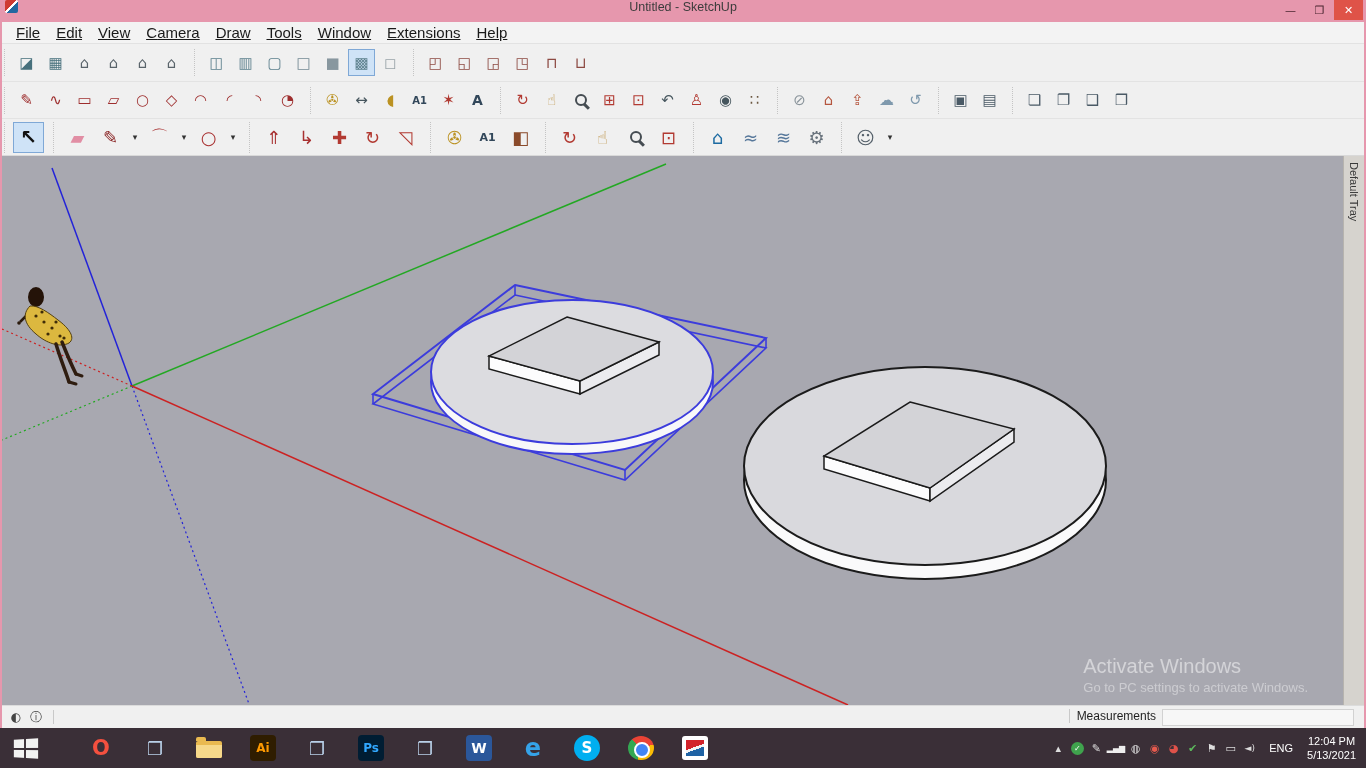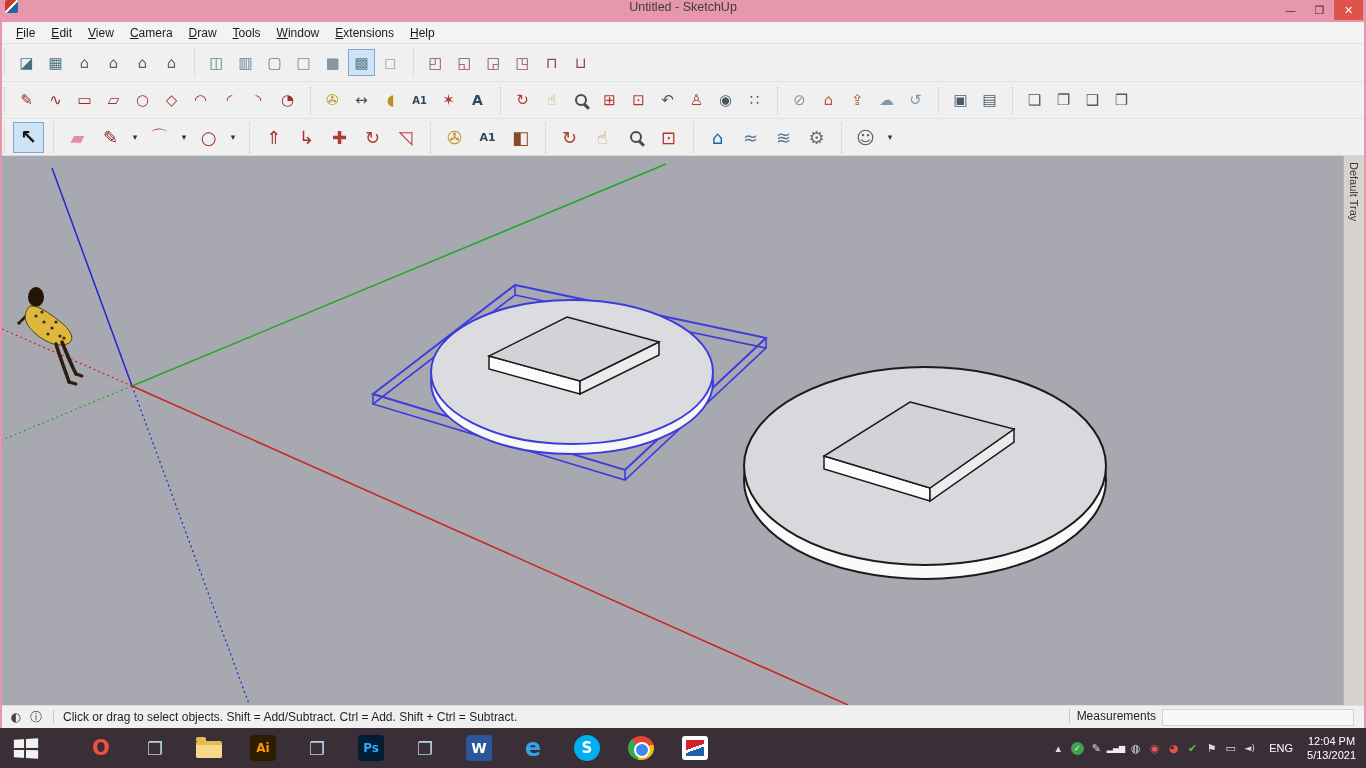--- a/index.html
+++ b/index.html
@@ -10,21 +10,21 @@
   .su-logo { width:13px; height:13px; margin-left:5px; background:linear-gradient(135deg,#cf3a31 0 45%,#ffffff 45% 55%,#2268a0 55% 100%); border-radius:2px; z-index:2; }
   .title { position:absolute; left:0; right:0; text-align:center; font-size:12.5px; color:#3c3c3c; }
   .wincontrols { margin-left:auto; display:flex; z-index:2; }
   .winbtn { width:29px; height:20px; display:flex; align-items:center; justify-content:center; font-size:11px; color:#47242f; cursor:default; font-family:"DejaVu Sans",sans-serif; }
   .winbtn.close { background:#df5348; color:#fff; margin-right:3px; }
 
   
   .frame { border-left:2px solid #e697ad; border-right:2px solid #e697ad; width:1366px; }
 
   .menubar { height:22px; background:#f3f3f3; display:flex; align-items:center; padding-left:6px; border-bottom:1px solid #e2e2e2; }
-  .menu-item { padding:20px 8px; font-size:12px; color:#1a1a1a; }
+  .menu-item { padding:20px 8px; font-size:15px; color:#1a1a1a;text-decoration:underline; }
   .menu-item .u { text-decoration:underline; }
 
   .toolbars { background:#f0f0f0; border-bottom:1px solid #d9d9d9; }
   .trow { display:flex; align-items:center; height:37px; padding-left:2px; }
   .trow + .trow { border-top:1px solid #e3e3e3; }
   .tgroup { display:flex; align-items:center; margin-right:8px; padding-left:7px; border-left:1px dotted #c4c4c4; }
   .tbtn { width:27px; height:27px; margin:0 1px; display:flex; align-items:center; justify-content:center; background:transparent; border:1px solid transparent; font-size:15px; font-family:"DejaVu Sans",sans-serif; padding:0; }
   .trow.big .tbtn { width:31px; height:31px; font-size:18px; }
   .tbtn.dd { width:13px; font-size:8px; color:#333; }
   .trow.big .tbtn.dd { width:14px; font-size:9px; }
@@ -432,31 +432,34 @@
         <ellipse cx="923" cy="324" rx="181" ry="99" fill="#fafafb" stroke-width="2" stroke="#1b1b1b"></ellipse>
         <ellipse cx="923" cy="310" rx="181" ry="99" fill="#d9d9dd" stroke-width="2" stroke="#1b1b1b"></ellipse>
         <g>
           <polygon points="822,300 928,332 928,345 822,313" fill="#fcfcfd" stroke-width="1.5" stroke="#1b1b1b"></polygon>
           <polygon points="928,332 1012,273 1012,286 928,345" fill="#ececef" stroke-width="1.5" stroke="#1b1b1b"></polygon>
           <polygon points="908,246 1012,273 928,332 822,300" fill="#d3d3d7" stroke-width="1.5" stroke="#1b1b1b"></polygon>
         </g>
       </g>
     </svg>
 
+    <div class="watermark">
+      <div class="wm1">Activate Windows</div>
+      <div class="wm2">Go to PC settings to activate Windows.</div>
+    </div>
 
     <div class="traybar">
       <div class="tray-label">Default Tray</div>
     </div>
   </div>
 
   <div class="statusbar">
     <span class="sb-icon">◐</span>
     <span class="sb-icon">ⓘ</span>
     <span class="sb-sep"></span>
-    <span class="sb-msg">Click or drag to select objects. Shift = Add/Subtract. Ctrl = Add. Shift + Ctrl = Subtract.</span>
     <div class="sb-right">
       <span class="sb-sep"></span>
       <span class="meas-label">Measurements</span>
       <div class="meas-box"></div>
     </div>
   </div>
 </div>
 
 <div class="taskbar">
   <div style="display:flex;align-items:center">

